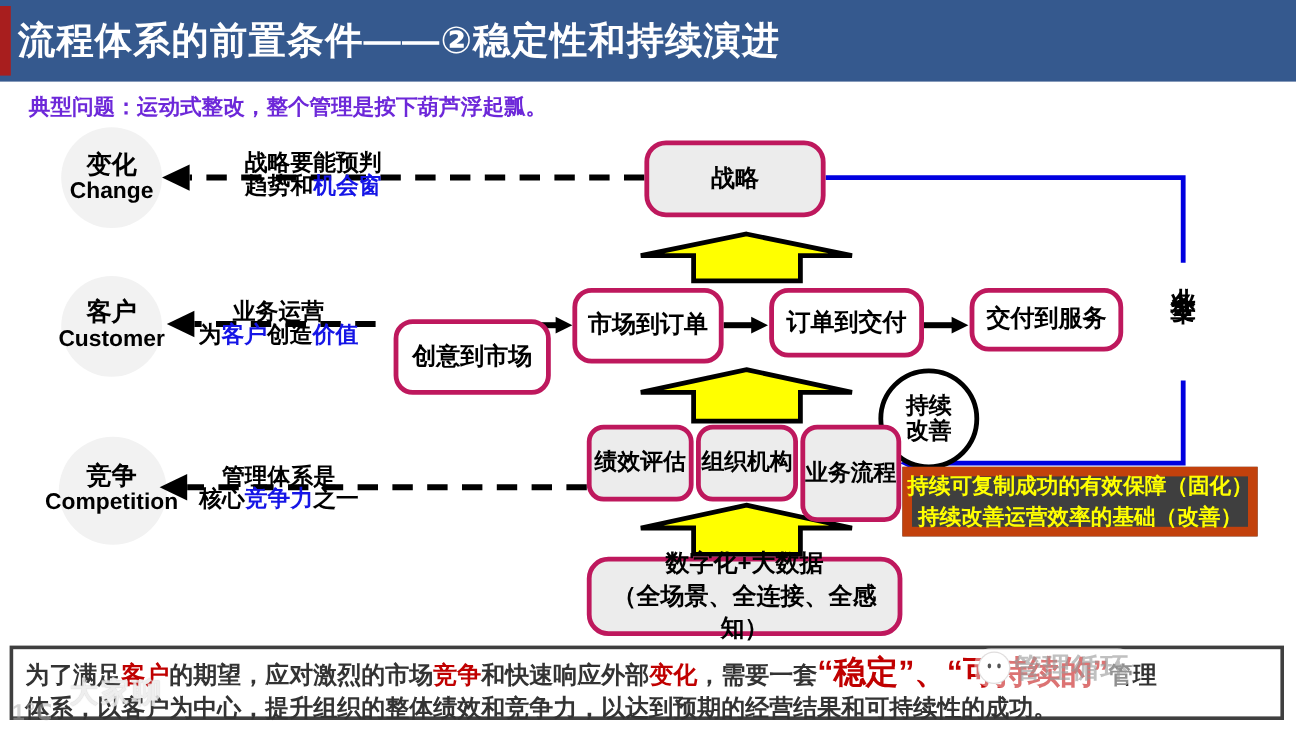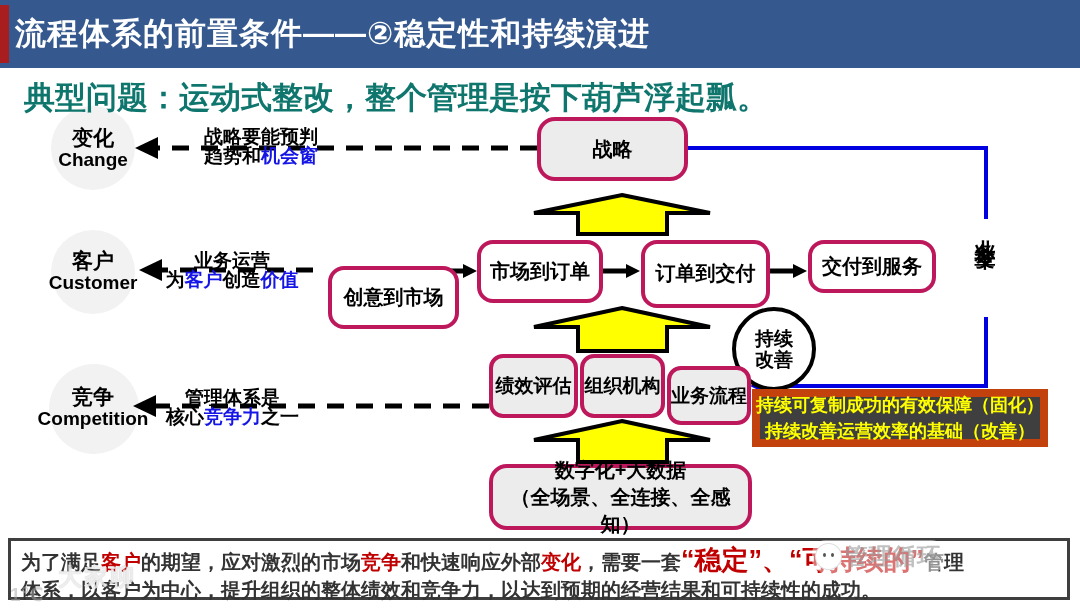--- a/index.html
+++ b/index.html
@@ -5,21 +5,21 @@
   html,body { margin:0; padding:0; background:#fff; }
   .stage {
     position:relative; width:1080px; height:608px; overflow:hidden;
     background:#ffffff; font-family:"Liberation Sans","DejaVu Sans",sans-serif;
   }
   
   .header { position:absolute; left:0; top:0; width:1080px; height:68px; background:#35598E; z-index:5; }
   .header-accent { position:absolute; left:0; top:5px; width:9px; height:58px; background:#A81E1E; }
   .slide-title { position:absolute; left:15px; top:0; height:68px; display:flex; align-items:center;
     color:#fff; font-size:31px; font-weight:bold; letter-spacing:1px; }
-  .subtitle { position:absolute; left:24px; top:77px; font-size:31px; font-weight:bold; color:#0f766e; z-index:5; }
+  .subtitle { position:absolute; left:24px; top:77px; font-size:18px; font-weight:bold; color:#6d28d9; z-index:5; }
 
   
   .connectors { position:absolute; left:0; top:0; z-index:1; }
 
   
   .box { position:absolute; box-sizing:border-box; border:4px solid #be185d; border-radius:16px; background:#fff;
     display:flex; flex-direction:column; align-items:center; justify-content:center;
     font-weight:bold; font-size:20px; color:#000; text-align:center; z-index:2; line-height:1.25; }
   .box.gray { background:#ECECEC; }
 
@@ -149,39 +149,39 @@
   <div class="box gray" style="left:537px; top:117px; width:151px; height:64px; border-radius:18px;">
     <span>战略</span>
   </div>
 
   <div class="box" style="left:328px; top:240px; width:131px; height:63px;margin-top:26px;">
     <span>创意到市场</span>
   </div>
   <div class="box" style="left:477px; top:240px; width:126px; height:63px;">
     <span>市场到订单</span>
   </div>
-  <div class="box" style="left:641px; top:240px; width:129px; height:68px;font-family:Liberation Mono, monospace;">
+  <div class="box" style="left:641px; top:240px; width:129px; height:58px;">
     <span>订单到交付</span>
   </div>
   <div class="box" style="left:808px; top:240px; width:128px; height:53px;">
     <span>交付到服务</span>
   </div>
 
   <div class="improve-circle">
     <div>持续</div>
     <div>改善</div>
   </div>
 
   <div class="box gray" style="left:489px; top:354px; width:89px; height:64px; font-size:19px; border-radius:14px;">
     <span>绩效评估</span>
   </div>
   <div class="box gray" style="left:580px; top:354px; width:85px; height:64px; font-size:19px; border-radius:14px;">
     <span>组织机构</span>
   </div>
-  <div class="box gray" style="left:667px; top:354px; width:84px; height:59px; font-size:19px; border-radius:14px;margin-top:12px;">
+  <div class="box gray" style="left:667px; top:354px; width:84px; height:81px; font-size:19px; border-radius:14px;">
     <span>业务流程</span>
   </div>
 
   <div class="biz-change">业务变革</div>
 
   <div class="remark">
     <div>持续可复制成功的有效保障（固化）</div>
     <div>持续改善运营效率的基础（改善）</div>
   </div>
 

